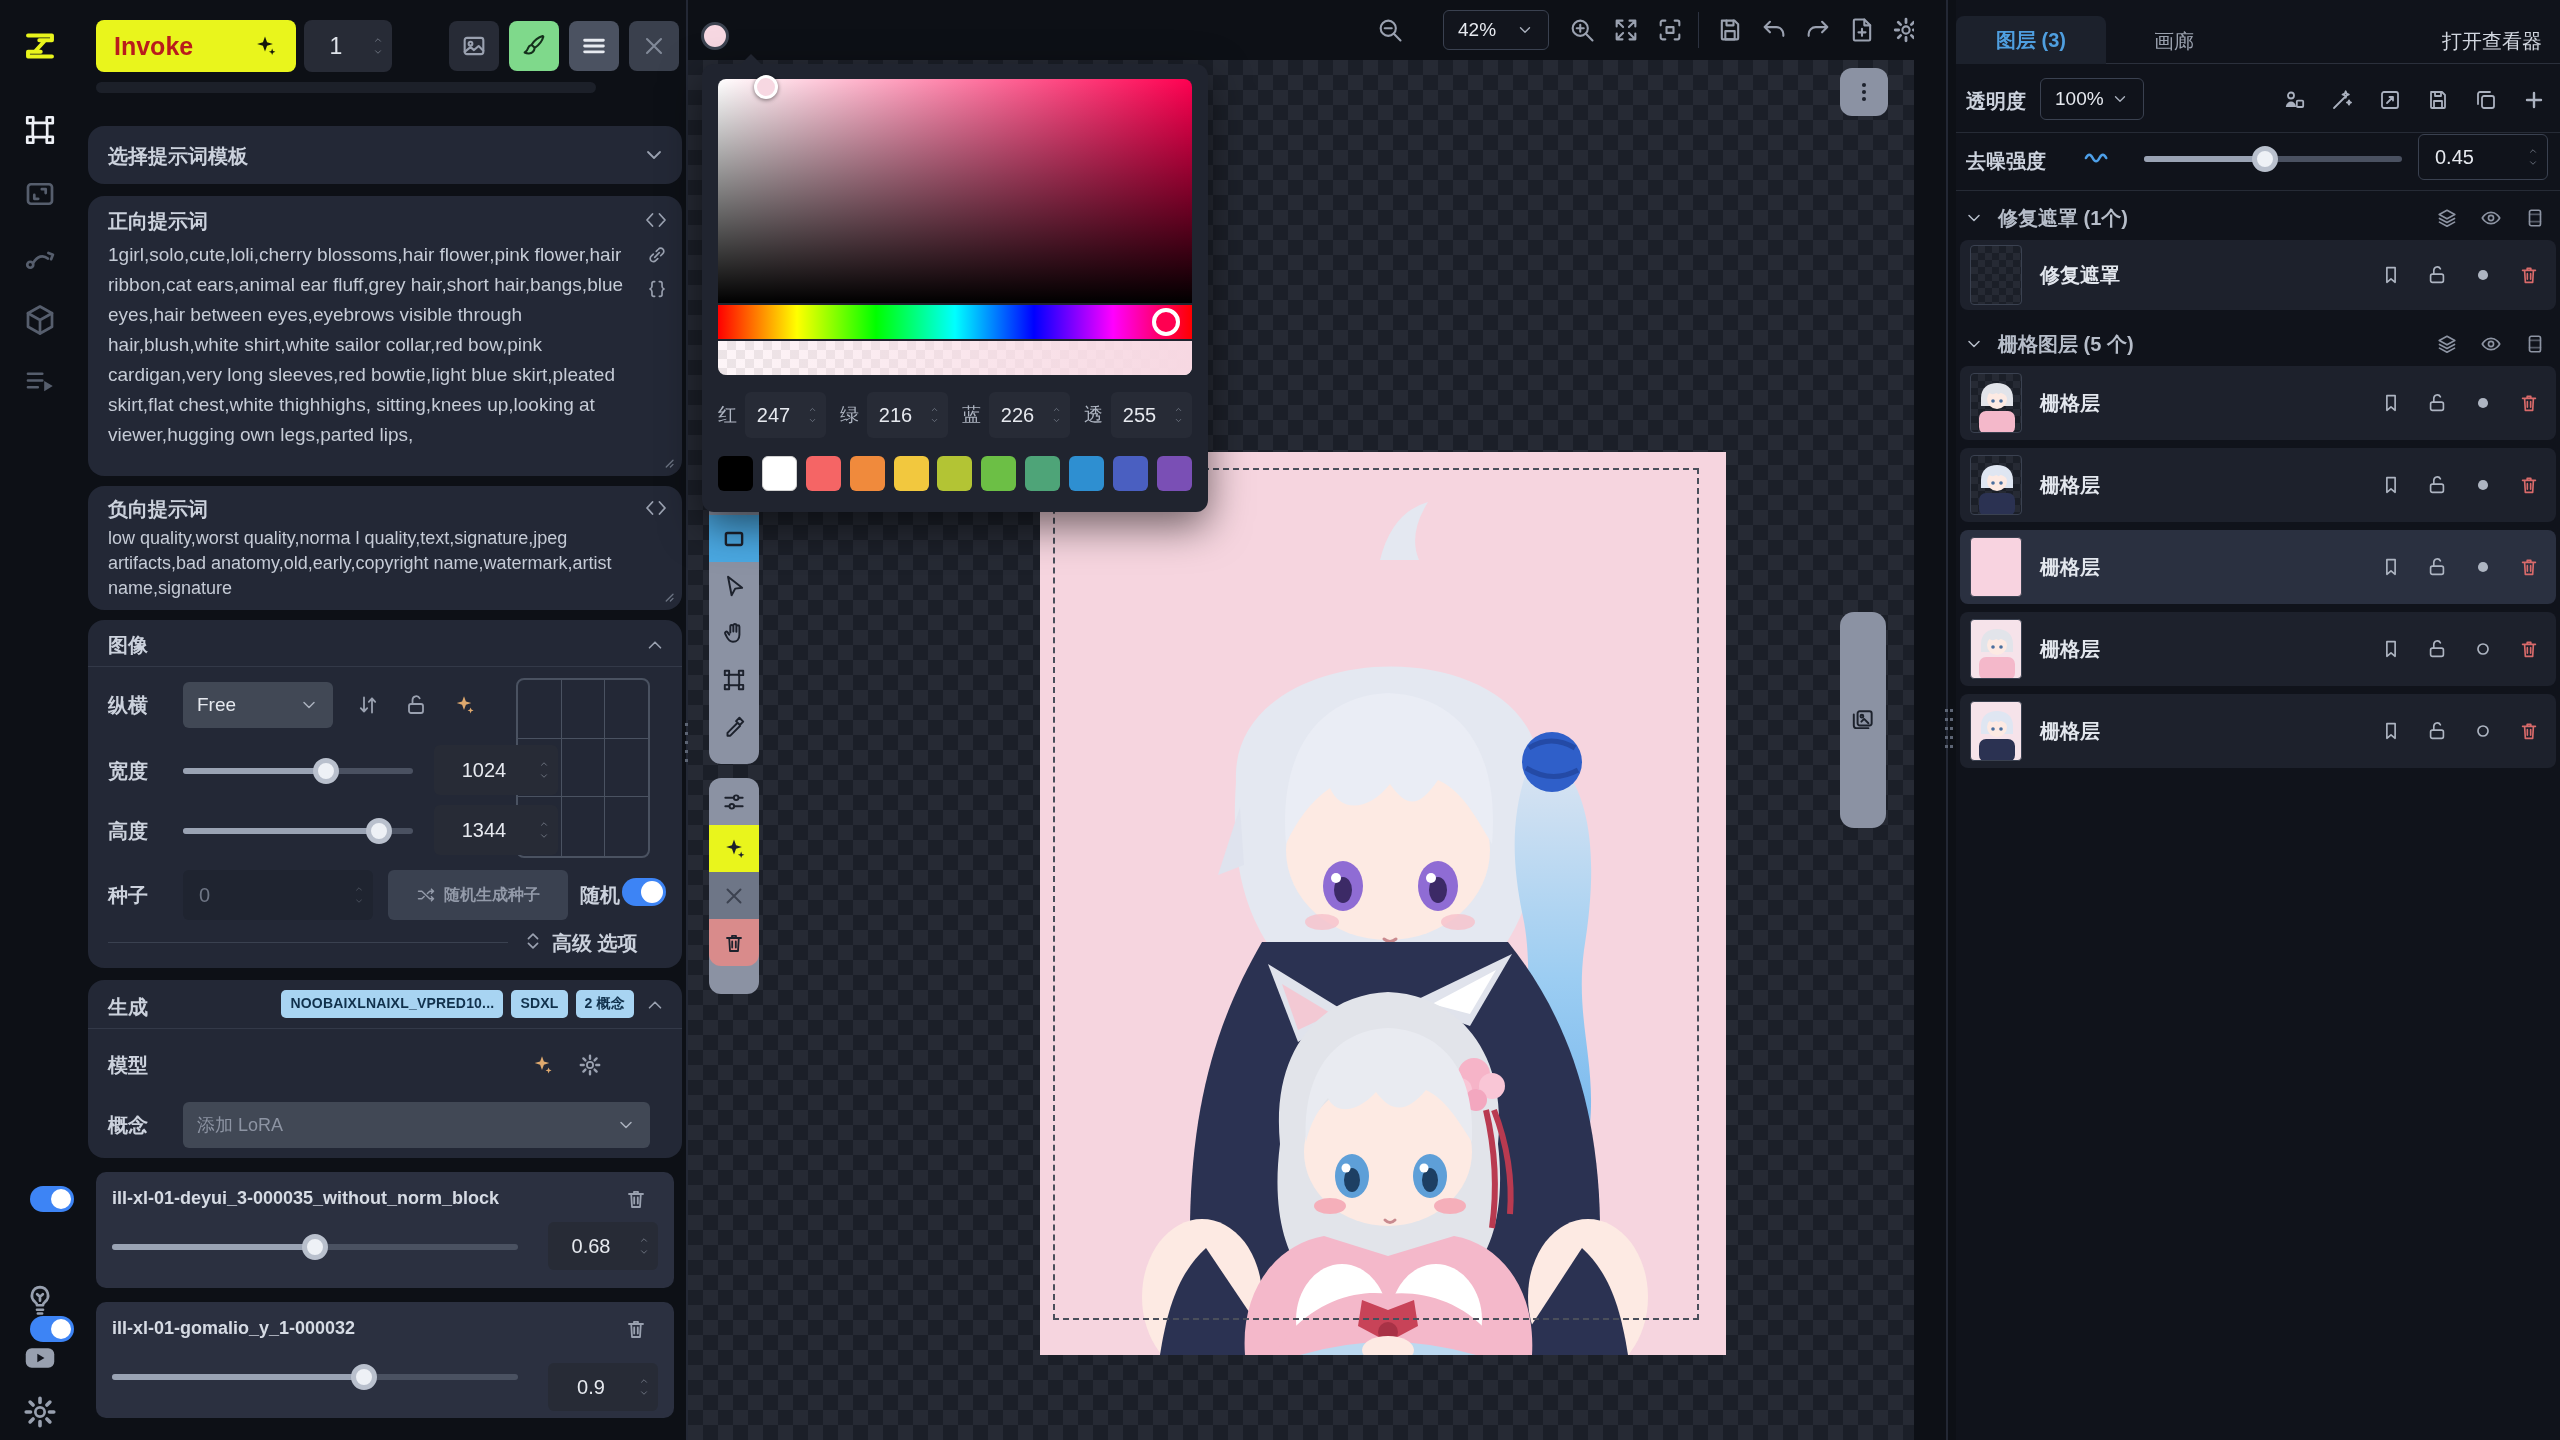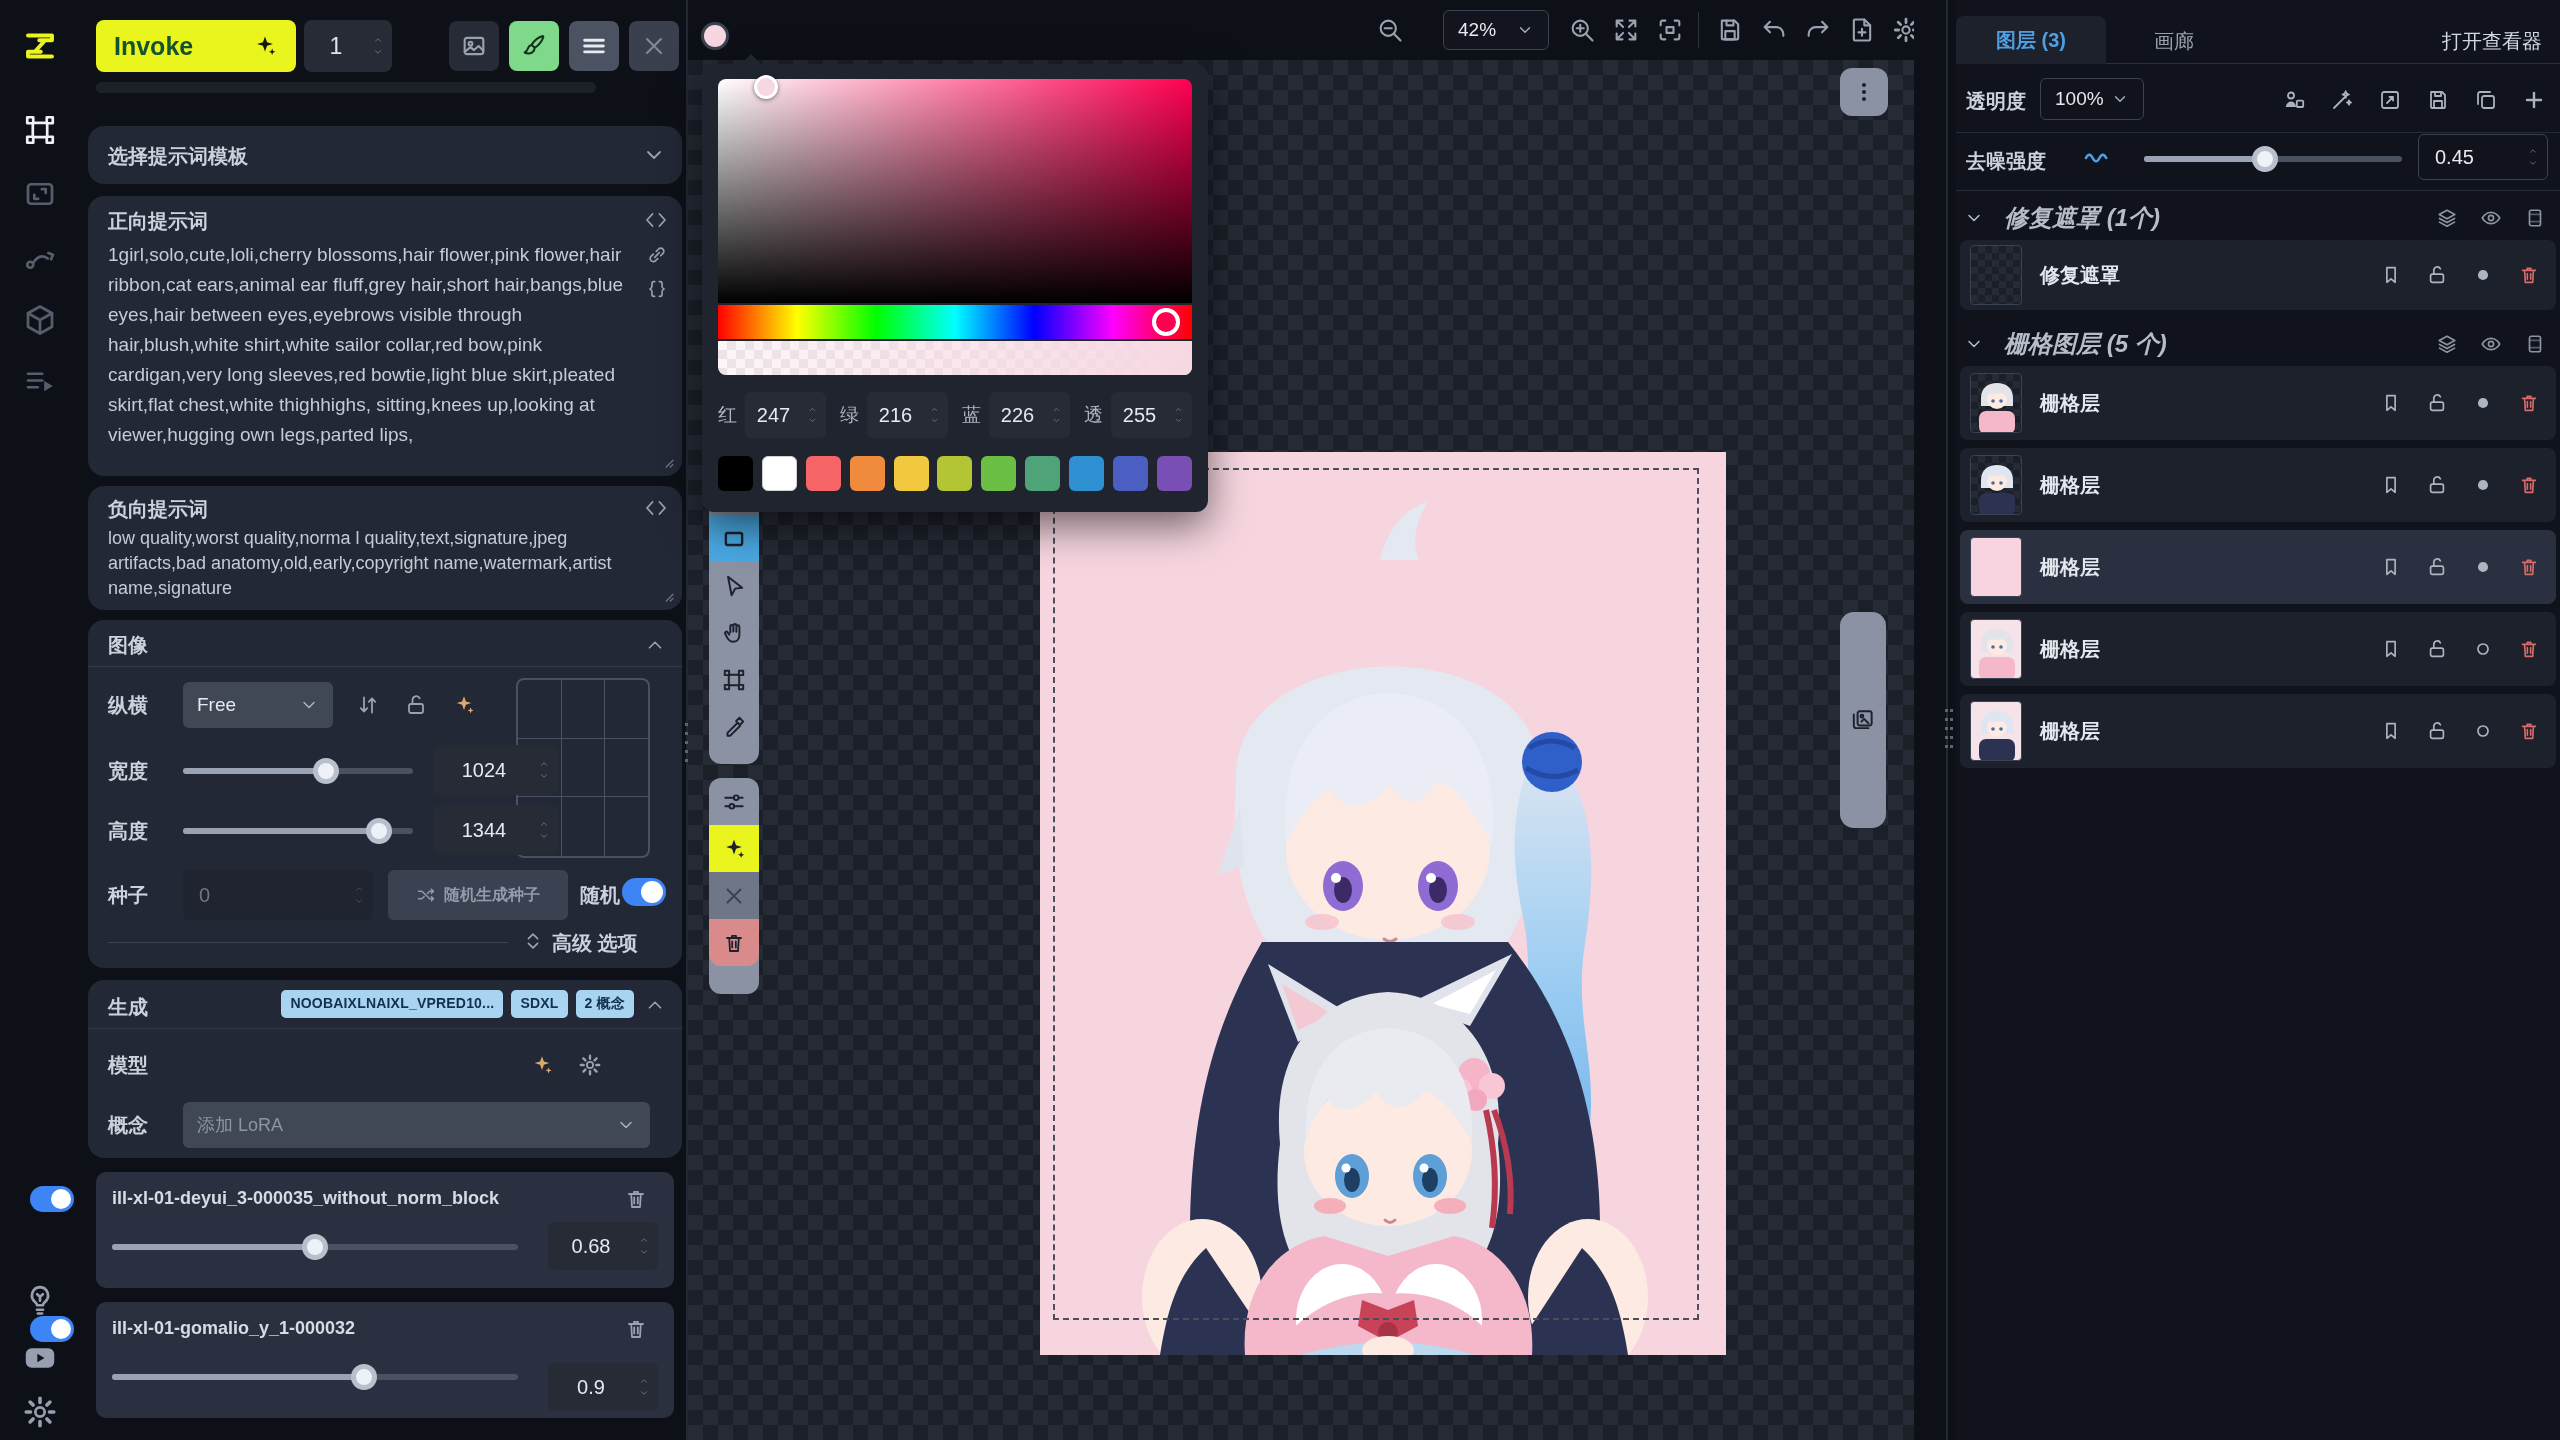--- a/index.html
+++ b/index.html
@@ -13,21 +13,21 @@
   
   #rail { left:0; top:0; width:80px; height:1440px; background:#0d1016; }
   .rail-ic { left:22px; width:36px; height:36px; color:#565e6d; }
   .rail-ic.active { color:#edf0f6; }
   .rail-ic.dim { color:#98a0af; }
 
   
   #leftpanel { left:80px; top:0; width:608px; height:1440px; background:#0d1016; }
   .btn-invoke { left:16px; top:20px; width:200px; height:52px; background:#e9f51c; border-radius:8px;
      display:flex; align-items:center; justify-content:space-between; padding:0 18px; color:#111; }
-  .btn-invoke .lb { font-size:25px; font-weight:bold; color:#14532d; }
+  .btn-invoke .lb { font-size:25px; font-weight:bold; color:#b91c1c; }
   .countbox { left:224px; top:20px; width:88px; height:52px; background:#272b36; border-radius:8px;
      display:flex; align-items:center; color:#dfe3ea; }
   .countbox .val { flex:1; text-align:center; font-size:23px; }
   .stepcol { width:24px; display:flex; flex-direction:column; align-items:center; gap:2px; color:#7f8694; padding-right:4px;}
   .iconbtn { width:50px; height:50px; border-radius:8px; background:#272b36; color:#9aa1b0; display:flex; align-items:center; justify-content:center; }
   .iconbtn.green { background:#7fd98b; color:#15301c; }
   .iconbtn.gray  { background:#4b5261; color:#e8ebf1; }
   .iconbtn.dim   { background:#3a404d; color:#818998; }
   #progressbar { left:16px; top:82px; width:500px; height:11px; background:#1c2029; border-radius:6px; }
 
@@ -98,21 +98,21 @@
   
   #rightpanel { left:1956px; top:0; width:604px; height:1440px; background:#10131b; }
   #tabbar { position:absolute; left:0; top:16px; width:604px; height:48px; border-bottom:1px solid #2b303c; }
   .tab-active { position:absolute; left:0; top:0; width:150px; height:48px; background:#1c212c; border-radius:8px 8px 0 0;
       display:flex; align-items:center; justify-content:center; color:#4f9fe0; font-weight:bold; font-size:20px; }
   .tab-plain { position:absolute; top:12px; color:#9aa1ae; font-size:20px; }
   .linktext { position:absolute; top:12px; color:#d2d7e0; font-size:20px; }
   .rp-row-label { font-weight:bold; font-size:20px; color:#ccd2dd; }
   .rp-hr { position:absolute; left:0; width:604px; height:1px; background:#262b36; }
   .grp-header { position:absolute; left:0; width:604px; height:40px; display:flex; align-items:center; color:#b6bdc9; }
-  .grp-title { font-weight:bold; font-size:24px; margin-left:20px;font-style:italic; }
+  .grp-title { font-weight:bold; font-size:20px; margin-left:14px; }
   .grp-ics { margin-left:auto; display:flex; gap:22px; padding-right:14px; color:#8d94a3; }
   .layer-row { position:absolute; left:4px; width:596px; background:#1d212c; border-radius:8px;
       display:flex; align-items:center; }
   .layer-row.sel { background:#2a3040; }
   .layer-thumb { width:52px; height:60px; margin-left:10px; border-radius:4px; border:1px solid #3a4150;
       background:repeating-conic-gradient(#262a34 0% 25%, #1b1f28 0% 50%); background-size:14px 14px;
       overflow:hidden; position:relative; }
   .layer-thumb svg { position:absolute; inset:0; }
   .layer-name { margin-left:18px; font-size:20px; color:#e3e7ee; font-weight:bold; }
   .row-ics { margin-left:auto; display:flex; align-items:center; gap:24px; padding-right:16px; color:#aeb5c2; }

